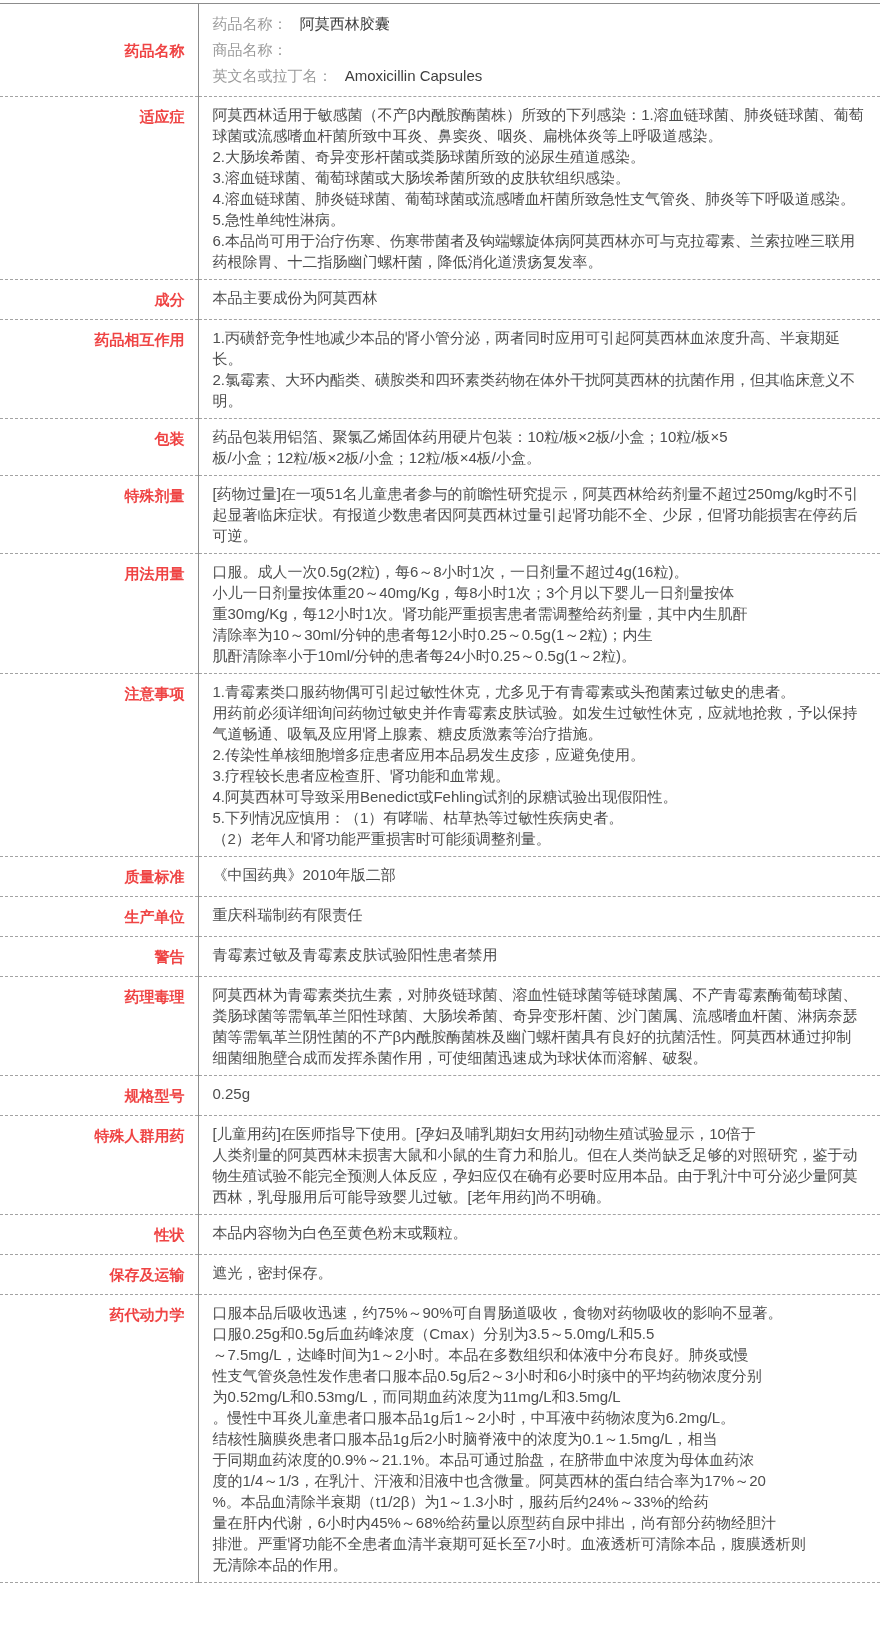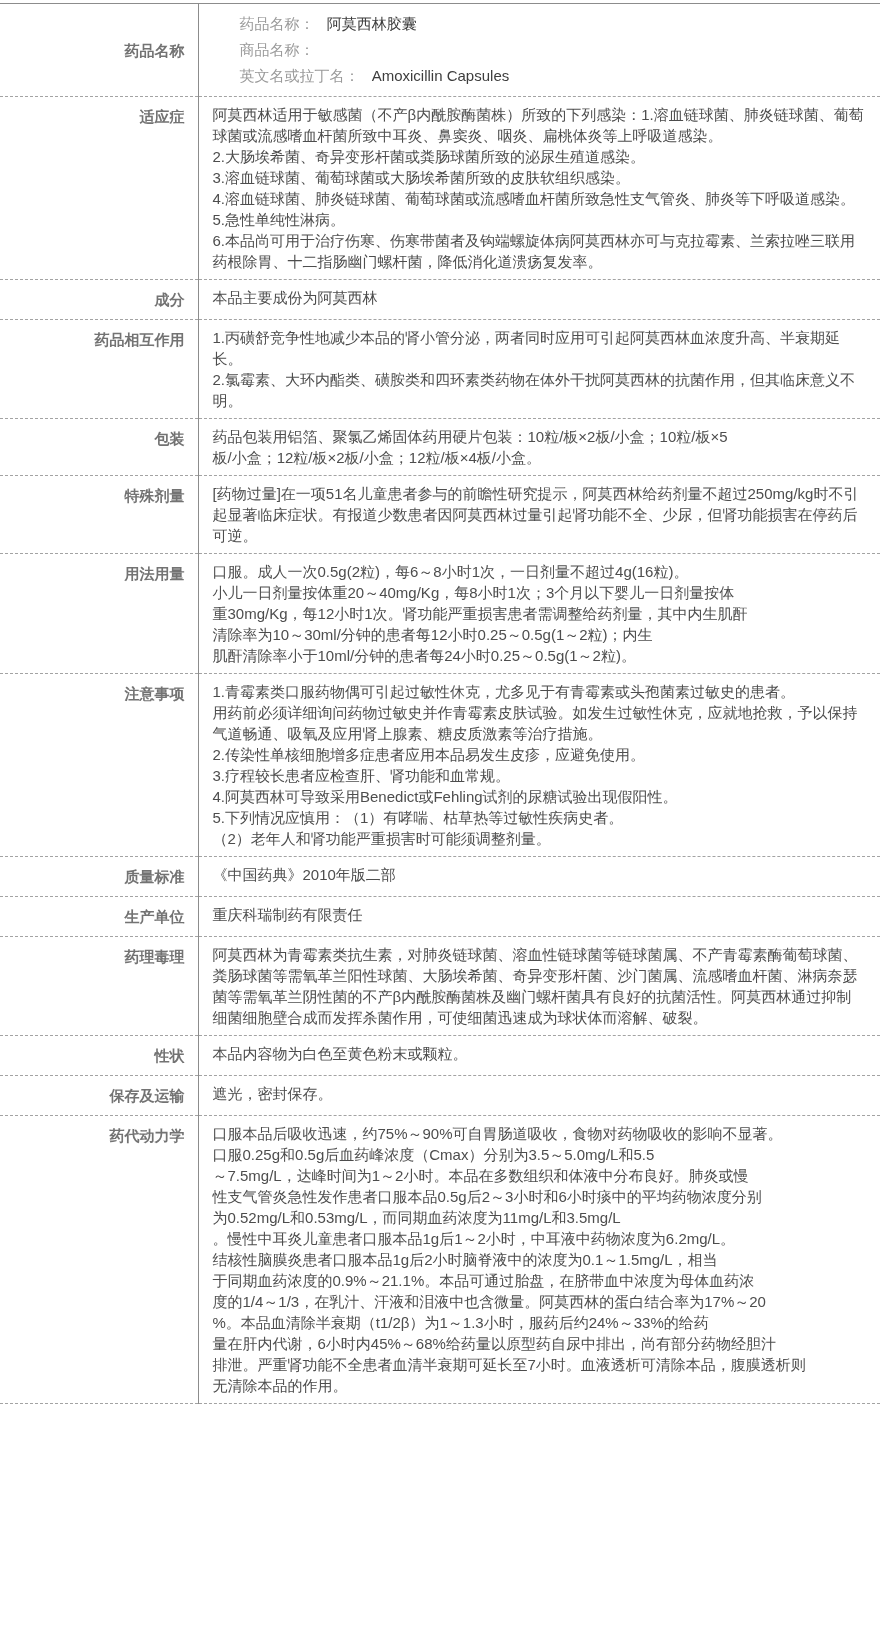--- a/index.html
+++ b/index.html
@@ -27,39 +27,38 @@
   th.label-cell {
     box-sizing: border-box;
     width: 198px;
     border-right: 1px solid #8c8c8c;
     text-align: right;
     vertical-align: top;
     padding: 9px 13px 9px 6px;
     font-size: 15px;
     line-height: 21px;
     font-weight: bold;
-    color: #737373;
+    color: #ef4444;
   }
   tr.v-middle th.label-cell {
     vertical-align: middle;
   }
   td.content-cell {
     box-sizing: border-box;
     vertical-align: top;
     padding: 7px 14px 7px 14px;
     font-size: 15px;
     line-height: 21px;
     color: #4d4d4d;
     white-space: pre-wrap;
     word-break: break-all;
   }
   .field-line {
     line-height: 26px;
     white-space: normal;
-    margin-left: 27px;
   }
   .field-key {
     color: #9a9a9a;
     margin-right: 8px;
   }
   .field-value {
     color: #3d3d3d;
   }
 </style>
 </head>
@@ -145,27 +144,40 @@
   <tr>
     <th class="label-cell">质量标准</th>
     <td class="content-cell">《中国药典》2010年版二部</td>
   </tr>
 
   <tr>
     <th class="label-cell">生产单位</th>
     <td class="content-cell">重庆科瑞制药有限责任</td>
   </tr>
 
+  <tr>
+    <th class="label-cell">警告</th>
+    <td class="content-cell">青霉素过敏及青霉素皮肤试验阳性患者禁用</td>
+  </tr>
 
   <tr>
     <th class="label-cell">药理毒理</th>
     <td class="content-cell">阿莫西林为青霉素类抗生素，对肺炎链球菌、溶血性链球菌等链球菌属、不产青霉素酶葡萄球菌、粪肠球菌等需氧革兰阳性球菌、大肠埃希菌、奇异变形杆菌、沙门菌属、流感嗜血杆菌、淋病奈瑟菌等需氧革兰阴性菌的不产β内酰胺酶菌株及幽门螺杆菌具有良好的抗菌活性。阿莫西林通过抑制细菌细胞壁合成而发挥杀菌作用，可使细菌迅速成为球状体而溶解、破裂。</td>
   </tr>
 
-
+  <tr>
+    <th class="label-cell">规格型号</th>
+    <td class="content-cell">0.25g</td>
+  </tr>
+
+  <tr>
+    <th class="label-cell">特殊人群用药</th>
+    <td class="content-cell">[儿童用药]在医师指导下使用。[孕妇及哺乳期妇女用药]动物生殖试验显示，10倍于
+人类剂量的阿莫西林未损害大鼠和小鼠的生育力和胎儿。但在人类尚缺乏足够的对照研究，鉴于动物生殖试验不能完全预测人体反应，孕妇应仅在确有必要时应用本品。由于乳汁中可分泌少量阿莫西林，乳母服用后可能导致婴儿过敏。[老年用药]尚不明确。</td>
+  </tr>
 
   <tr>
     <th class="label-cell">性状</th>
     <td class="content-cell">本品内容物为白色至黄色粉末或颗粒。</td>
   </tr>
 
   <tr>
     <th class="label-cell">保存及运输</th>
     <td class="content-cell">遮光，密封保存。</td>
   </tr>

